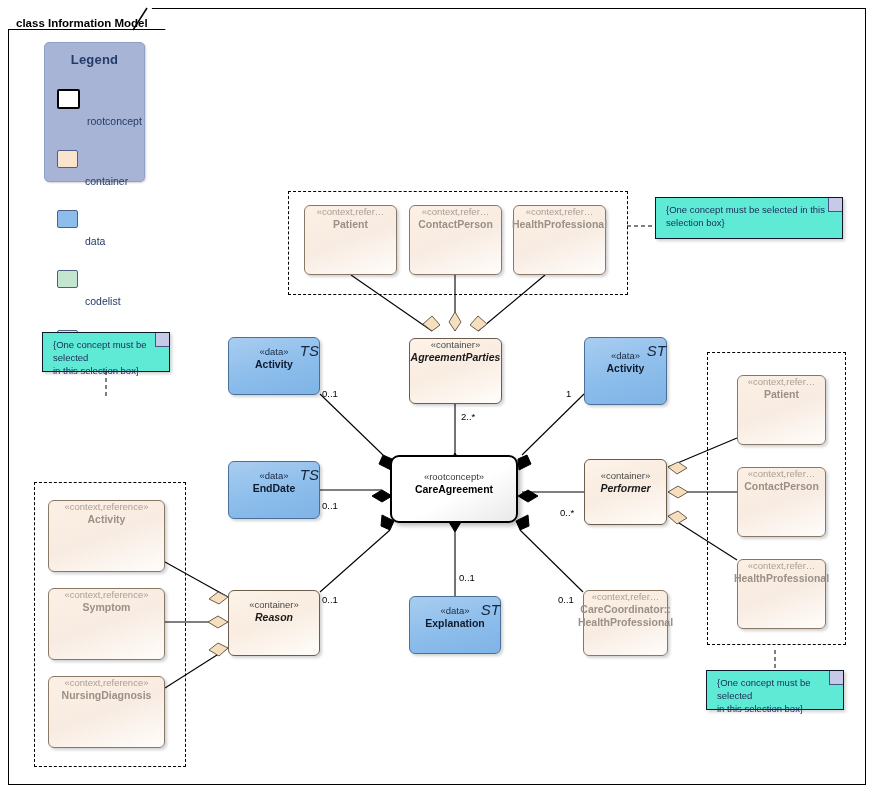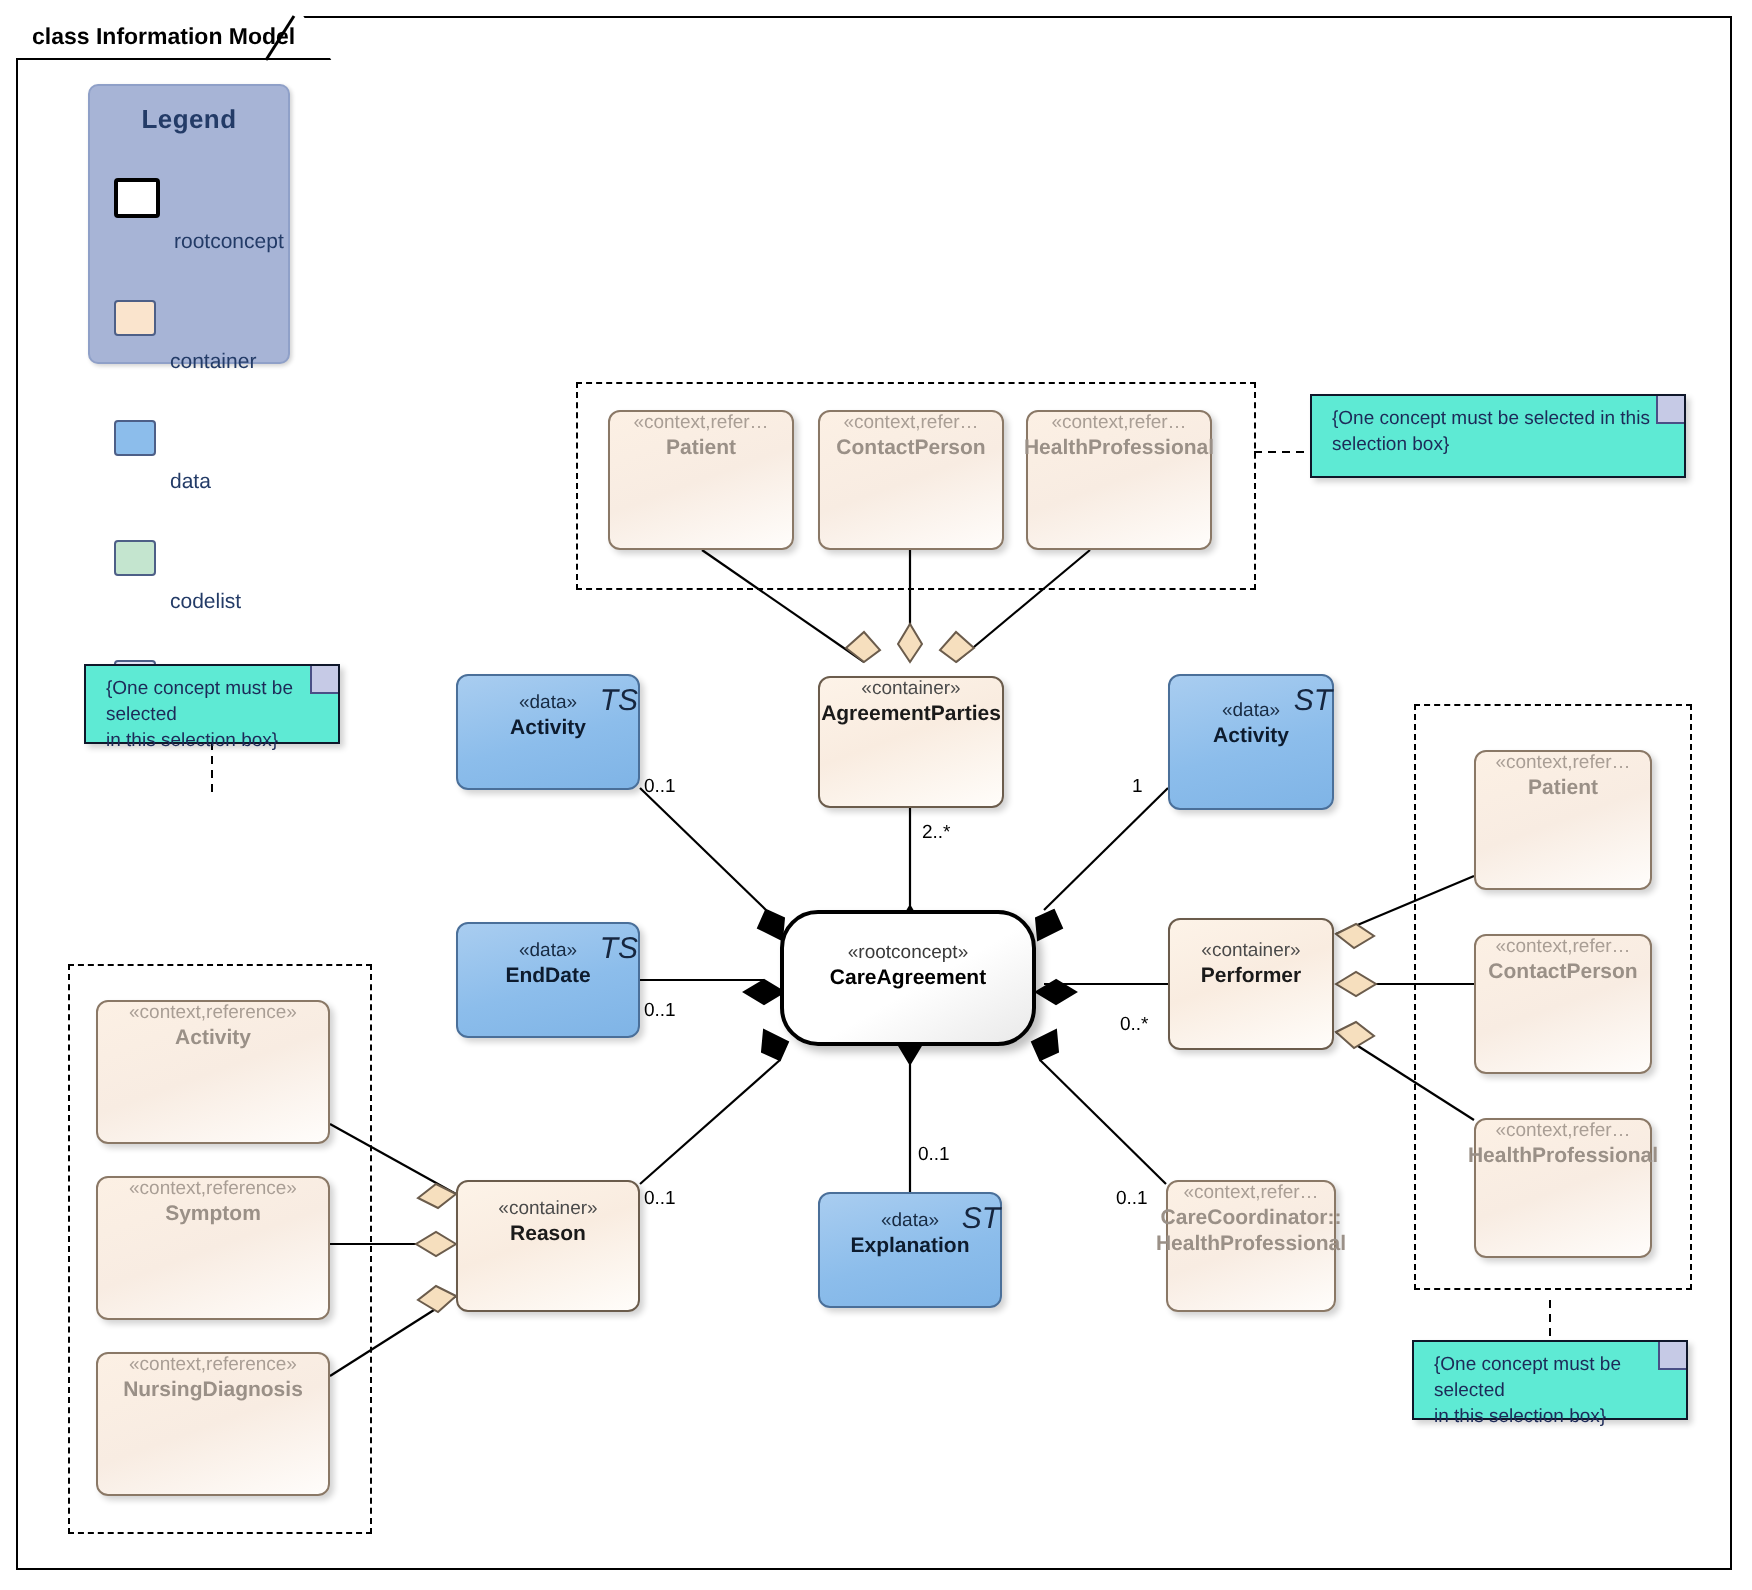--- a/index.html
+++ b/index.html
@@ -10,21 +10,21 @@
     overflow:hidden;
   }
   
   .frame{
     position:absolute;left:8px;top:8px;width:858px;height:777px;
     border:1.5px solid #000;box-sizing:border-box;background:transparent;
   }
   .frame-tab{
     position:absolute;left:8px;top:8px;height:22px;box-sizing:border-box;
     background:#fff;border:1.5px solid #000;border-top:none;border-left:none;
-    padding:0 18px 0 8px;display:flex;align-items:center;
+    padding:0 18px 0 8px;display:flex;align-items:flex-end;
     font-size:11.5px;font-weight:bold;color:#000;white-space:nowrap;
     clip-path:polygon(0 0,calc(100% - 14px) 0,100% 100%,0 100%);
     border-right:none;
   }
   
   svg.layer{position:absolute;left:0;top:0;width:876px;height:795px;overflow:visible;}
   
   .legend{
     position:absolute;left:44px;top:42px;width:99px;height:138px;
     background:#a7b4d6;border:1px solid #8fa0c8;border-radius:5px;
@@ -47,40 +47,40 @@
   }
   .node .stereo{font-size:9.5px;line-height:12px;}
   .node .nm{font-size:10.5px;font-weight:bold;line-height:13px;}
   .node .tmark{position:absolute;right:0;top:4px;font-size:15px;font-style:italic;color:#1b2a4a;}
 
   .n-container{
     background:linear-gradient(160deg,#fdf3e8 0%,#f9ece0 45%,#fffdfa 100%);
     border-color:#6b5c4c;
   }
   .n-container .stereo{color:#4a4a4a;}
-  .n-container .nm{color:#1a1a1a;}
+  .n-container .nm{color:#1a1a1a;font-style:italic;}
 
   .n-ref{
     background:linear-gradient(160deg,#fcf0e4 0%,#f8ece2 50%,#fffdfb 100%);
     border-color:#8a7866;
   }
   .n-ref .stereo{color:#a99e95;}
   .n-ref .nm{color:#9a9087;font-weight:bold;}
 
   .n-data{
     background:linear-gradient(165deg,#a9cdf0 0%,#8cbdeb 55%,#7fb4e6 100%);
     border:1px solid #4a6f99;
   }
   .n-data .stereo{color:#172a42;}
   .n-data .nm{color:#0d1b2e;}
   .n-data .tmark{color:#16263f;}
 
   .n-root{
     background:linear-gradient(150deg,#ffffff 0%,#ffffff 55%,#e9e9e9 100%);
-    border:2.5px solid #000;border-radius:19px;
+    border:2.5px solid #000;border-radius:9px;
     box-shadow:3px 3px 4px rgba(0,0,0,.25);
   }
   .n-root .stereo{color:#3a3a3a;}
   .n-root .nm{color:#000;}
 
   
   .note{
     position:absolute;box-sizing:border-box;background:#5eead4;
     border:1px solid #0f172a;font-size:9.5px;color:#1d2a58;line-height:13px;
     padding:5px 8px 4px 10px;box-shadow:2px 2px 3px rgba(0,0,0,.18);

